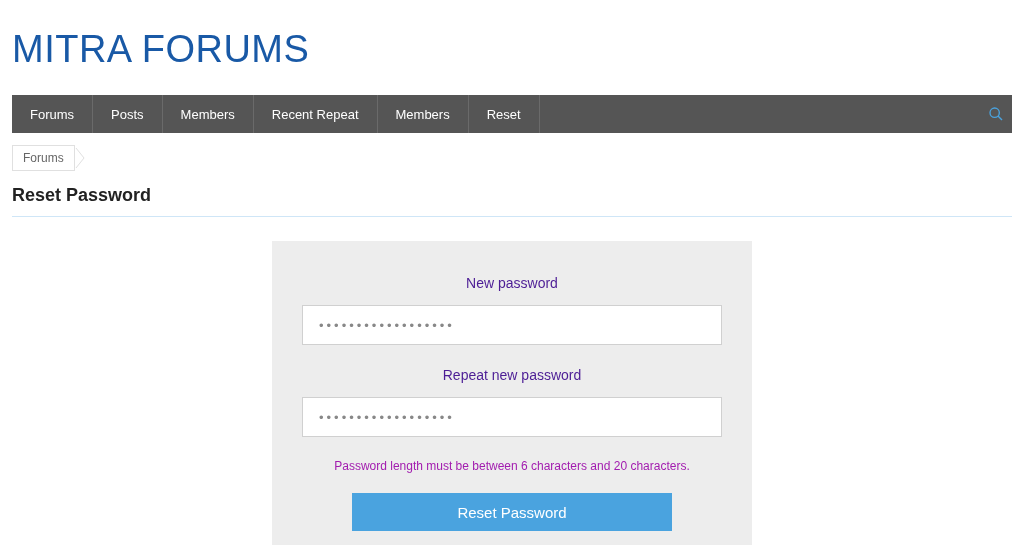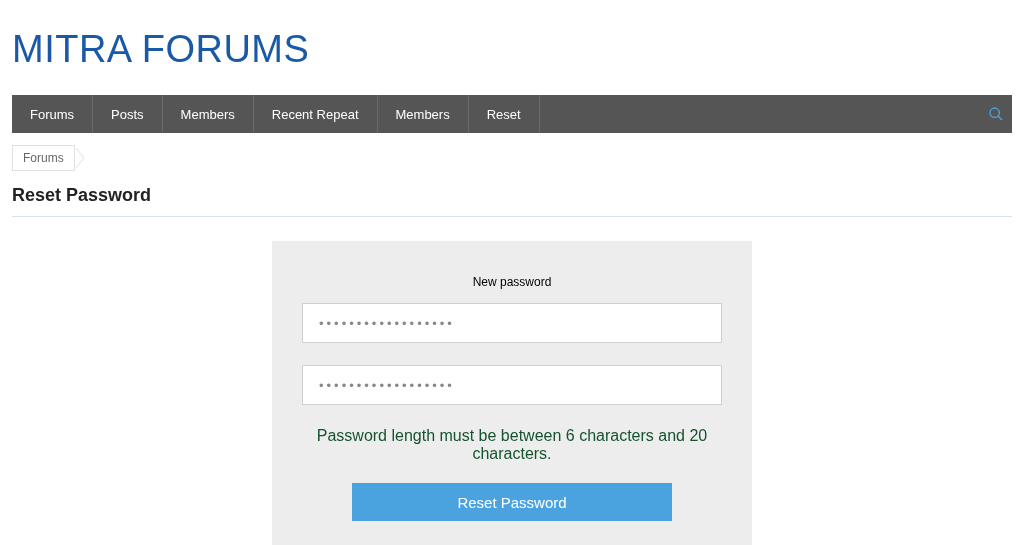--- a/index.html
+++ b/index.html
@@ -75,41 +75,41 @@
       margin: 0 12px 24px;
     }
     .panel {
       width: 480px;
       margin: 0 auto 28px;
       background: #ededed;
       padding: 34px 30px 34px;
     }
     .form-label {
       text-align: center;
-      font-size: 12px;
-      color: #000000;
+      font-size: 14px;
+      color: #4c1d95;
       margin-bottom: 14px;
     }
     .text-input {
       display: block;
       width: 100%;
       height: 40px;
       border: 1px solid #d0d0d0;
       background: #fff;
       padding: 0 16px;
       font-size: 13px;
       letter-spacing: 3px;
       color: #333;
       margin-bottom: 22px;
     }
     .text-input::placeholder { letter-spacing: 3px; color: #888; }
     .hint {
       text-align: center;
-      font-size: 16px;
-      color: #14532d;
+      font-size: 12px;
+      color: #a21caf;
       margin-bottom: 20px;
     }
     .submit-btn {
       display: block;
       width: 320px;
       height: 38px;
       margin: 0 auto;
       background: #4aa3df;
       color: #fff;
       border: none;
@@ -145,16 +145,17 @@
       </svg>
   </div>
 </div>
 
 <div class="page-title">Reset Password</div>
 <div class="hr"></div>
 
 <div class="panel">
   <div class="form-label">New password</div>
   <input type="password" class="text-input" placeholder="••••••••••••••••••" style="">
+  <div class="form-label">Repeat new password</div>
   <input type="password" class="text-input" placeholder="••••••••••••••••••" style="">
   <div class="hint">Password length must be between 6 characters and 20 characters.</div>
   <button class="submit-btn">Reset Password</button>
 </div>
 
 </body></html>

